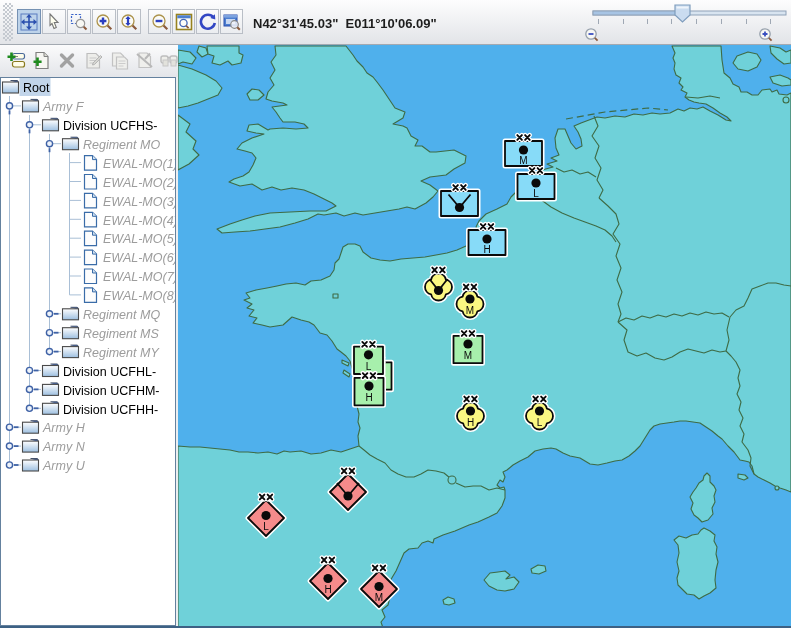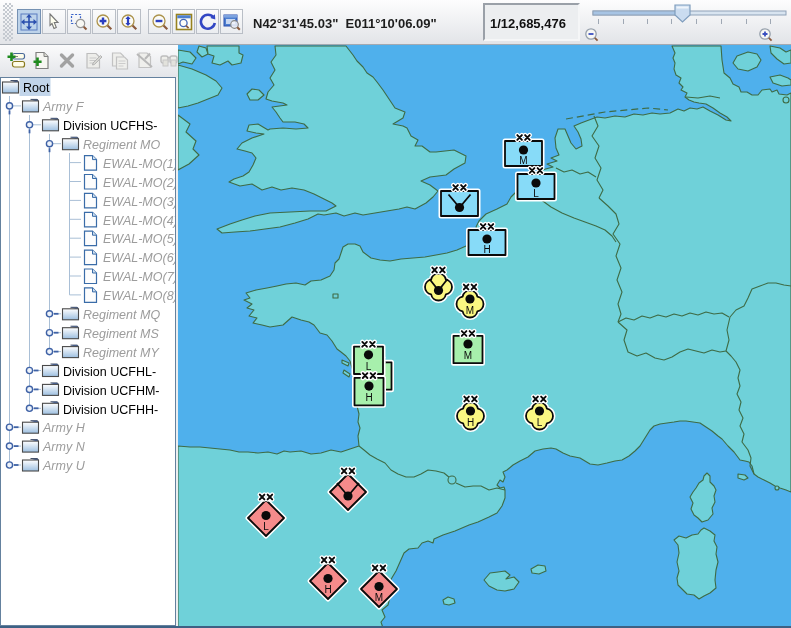--- a/index.html
+++ b/index.html
@@ -88,23 +88,20 @@
   <div class="tb" style="left:220px;width:23px;">
     <svg width="18" height="18" viewBox="0 0 18 18">
         <rect x="1" y="2" width="13" height="11" fill="#4d7fd0" stroke="#2b4fae" stroke-width="1"></rect>
         <rect x="1" y="2" width="13" height="2.6" fill="#7da3e0"></rect>
         <rect x="3" y="6" width="9" height="5" fill="#c8d8f2"></rect>
         <circle cx="11.5" cy="11.5" r="3.8" fill="#f4f6fa" fill-opacity="0.85" stroke="#888" stroke-width="1.2"></circle>
         <path d="M14.3 14.3 L16.8 16.8" stroke="#8b5a3c" stroke-width="2"></path>
       </svg>
   </div>
   <div id="coords">N42°31'45.03"&nbsp;&nbsp;E011°10'06.09"</div>
-  <div id="scalebox">
-      <span>1/12,685,476</span>
-    </div>
   <div id="sliderzone">
   <svg width="208" height="44" viewBox="0 0 208 44">
     <rect x="10" y="11" width="193" height="4" fill="#d8e4f0" stroke="#8fa2b8" stroke-width="1"></rect>
     <rect x="10" y="11" width="89" height="4" fill="#a7c4e4" stroke="#8fa2b8" stroke-width="1"></rect>
     <g stroke="#9fa8b4" stroke-width="1">
       <path d="M15.5 19 v5 M40.5 19 v5 M64.5 19 v5 M88.5 19 v5 M113.5 19 v5 M138.5 19 v5 M163.5 19 v5 M187.5 19 v5"></path>
     </g>
     <path d="M92 5 h15 v10 l-7.5 7 l-7.5 -7 Z" fill="#cadcf0" stroke="#7f9dbd" stroke-width="1.2"></path>
     <path d="M93.5 6.5 h12 v2 h-12 Z" fill="#eef4fb"></path>
     <g>

